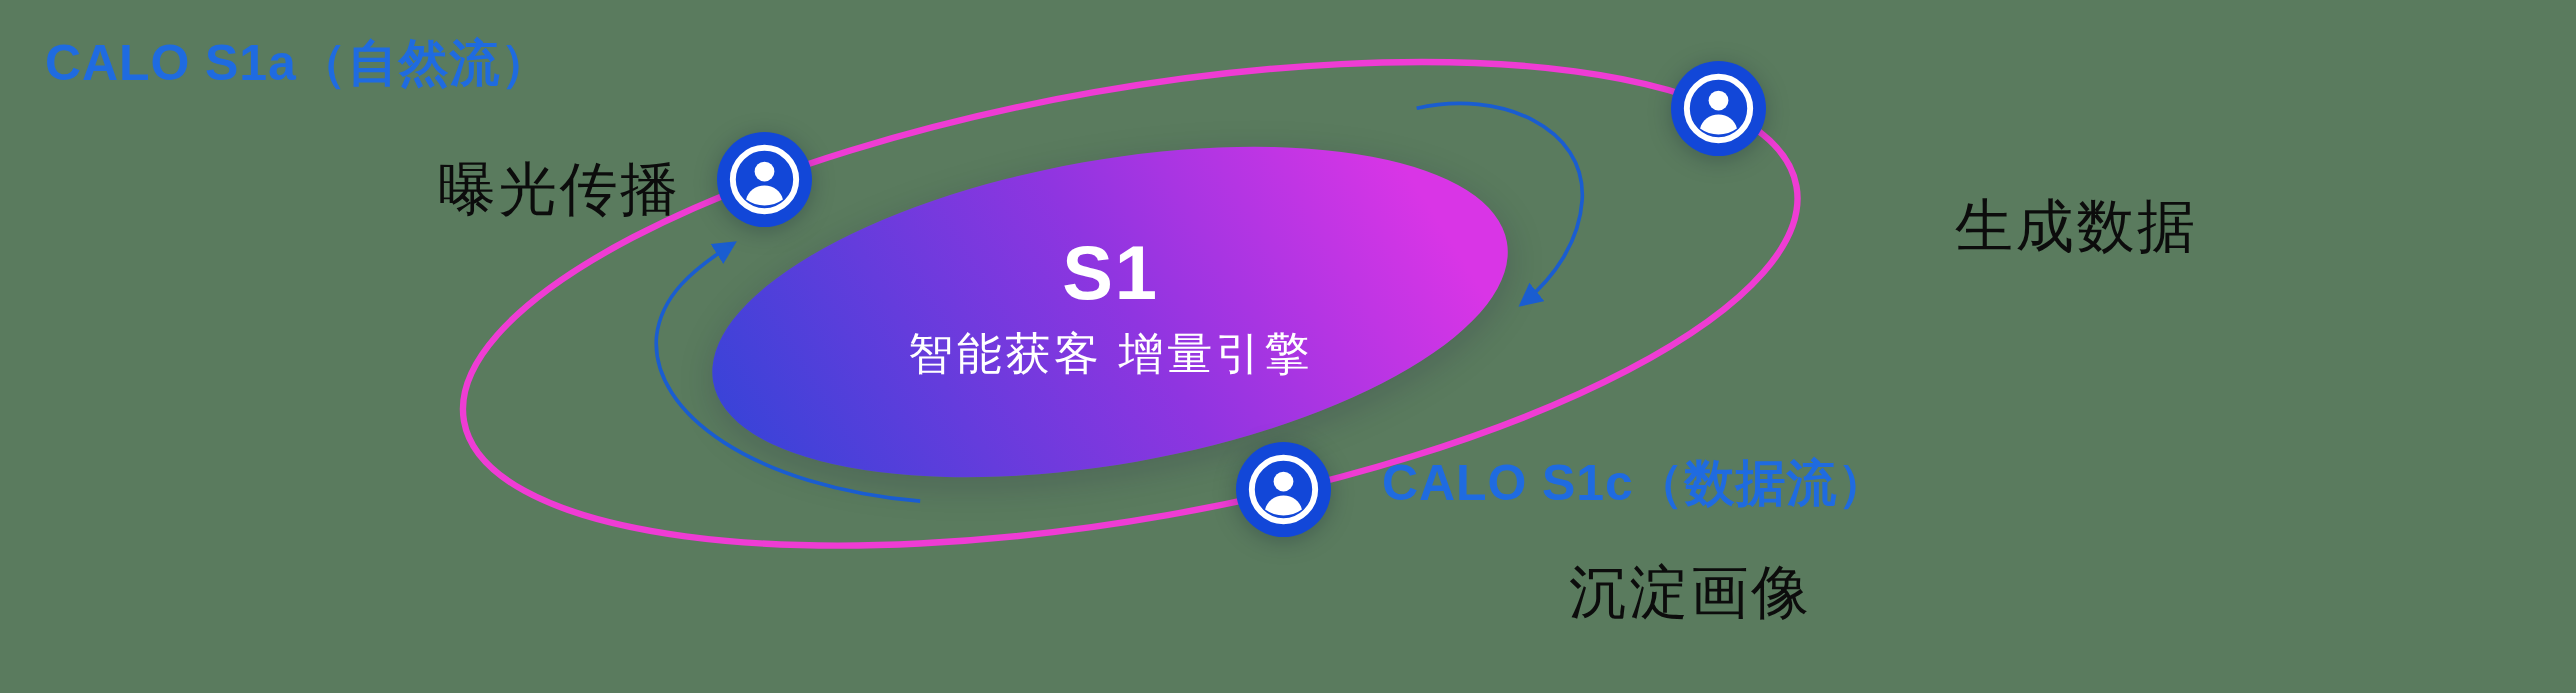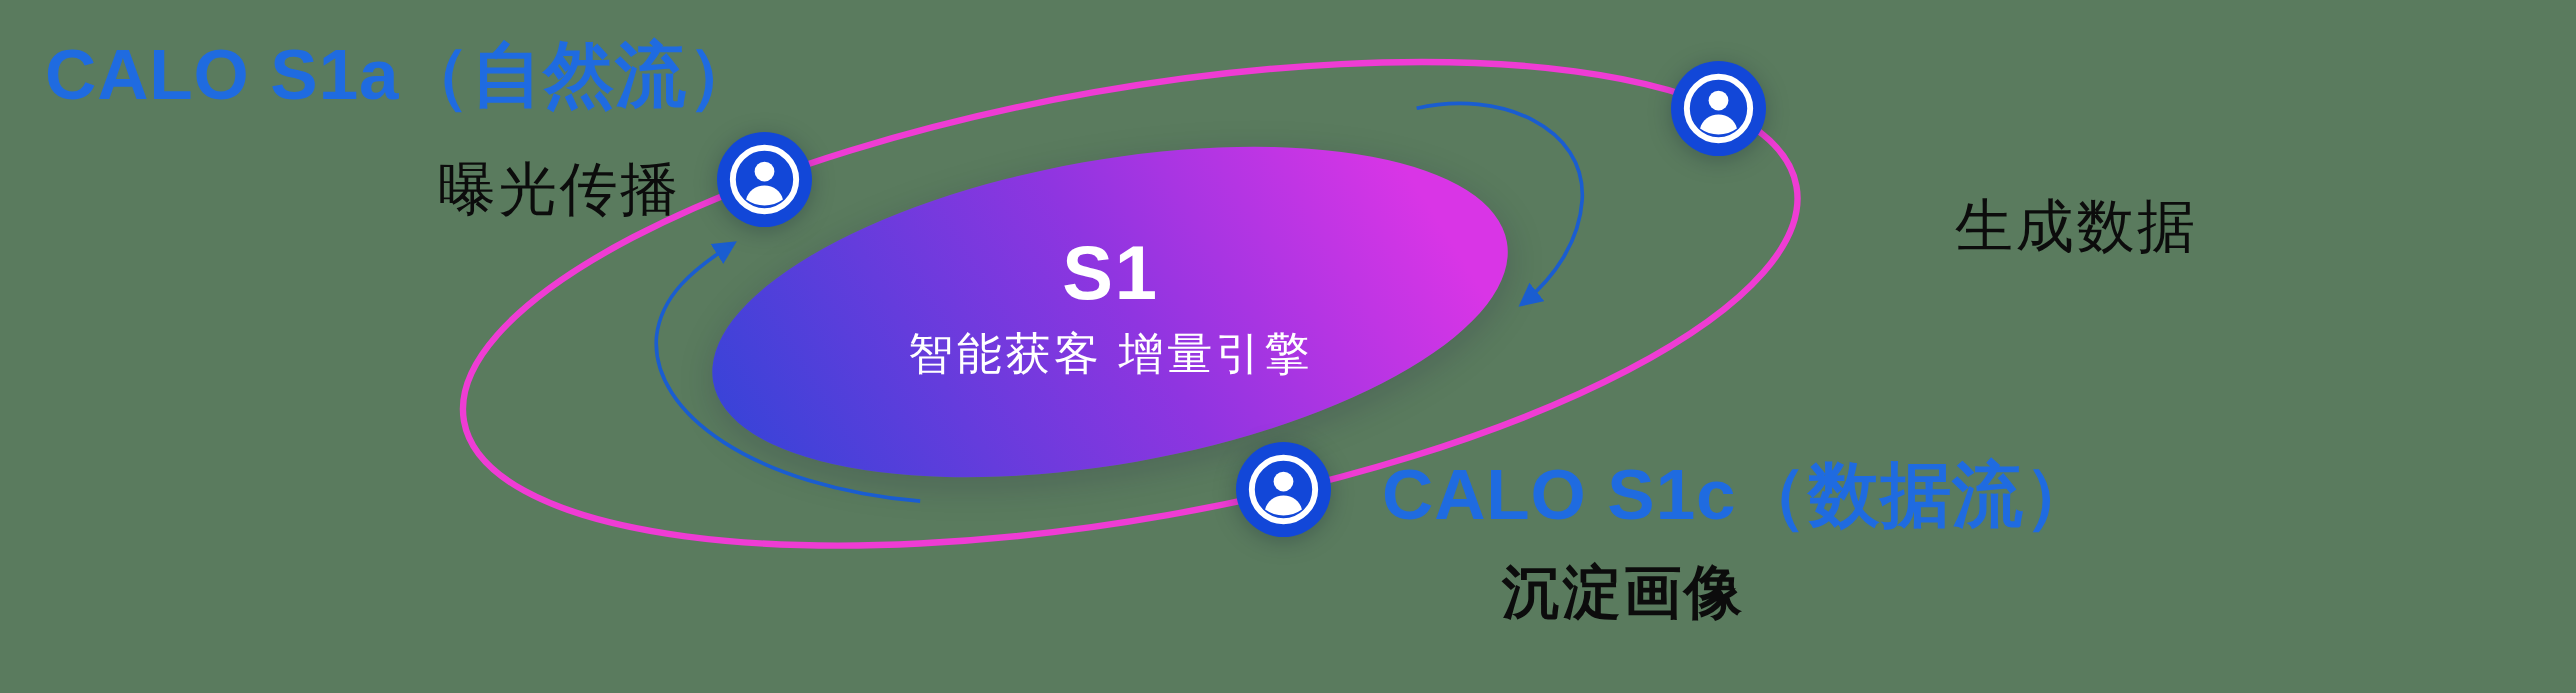--- a/index.html
+++ b/index.html
@@ -32,34 +32,34 @@
   
   .node-icon { position: absolute; width: 95px; height: 95px; z-index: 3; }
   .node-icon svg { width: 100%; height: 100%; display: block; filter: drop-shadow(0 4.5px 11px rgba(0,10,40,0.25)); }
   .icon-s1a { left: 717px; top: 132px; }
   .icon-s1b { left: 1671px; top: 61px; }
   .icon-s1c { left: 1236px; top: 442px; }
 
   
   .node-label {
     position: absolute; z-index: 4;
-    color: #1f6be0; font-size: 71px; font-weight: 600;
+    color: #1f6be0; font-size: 50px; font-weight: 600;
     letter-spacing: 0.9px; white-space: nowrap; line-height: 1.1;
   }
   .node-sub {
     position: absolute; z-index: 4;
     color: #0c0c0c; font-size: 58px; font-weight: 500;
     letter-spacing: 2.7px; white-space: nowrap; line-height: 1.1;
   }
   .label-s1a { left: 45px;   top: 36px;  }
   .sub-s1a   { left: 438px;  top: 157px; }
   .label-s1b { left: 1823px; top: 71px;  }
   .sub-s1b   { left: 1955px; top: 195px; font-family: Liberation Serif, serif; }
   .label-s1c { left: 1382px; top: 456px; }
-  .sub-s1c   { left: 1502px; top: 560px; font-weight: bold; }
+  .sub-s1c   { left: 1569px; top: 560px; }
 </style>
 </head>
 <body>
 
 <div class="stage">
 
   <svg class="overlay" viewBox="0 0 2833 763">
     <defs>
       <marker id="ah" viewBox="0 0 10 10" refX="8" refY="5" markerWidth="6.5" markerHeight="6.5" orient="auto-start-reverse">
         <path d="M0 0 L10 5 L0 10 z" fill="#1a5dd0"></path>

